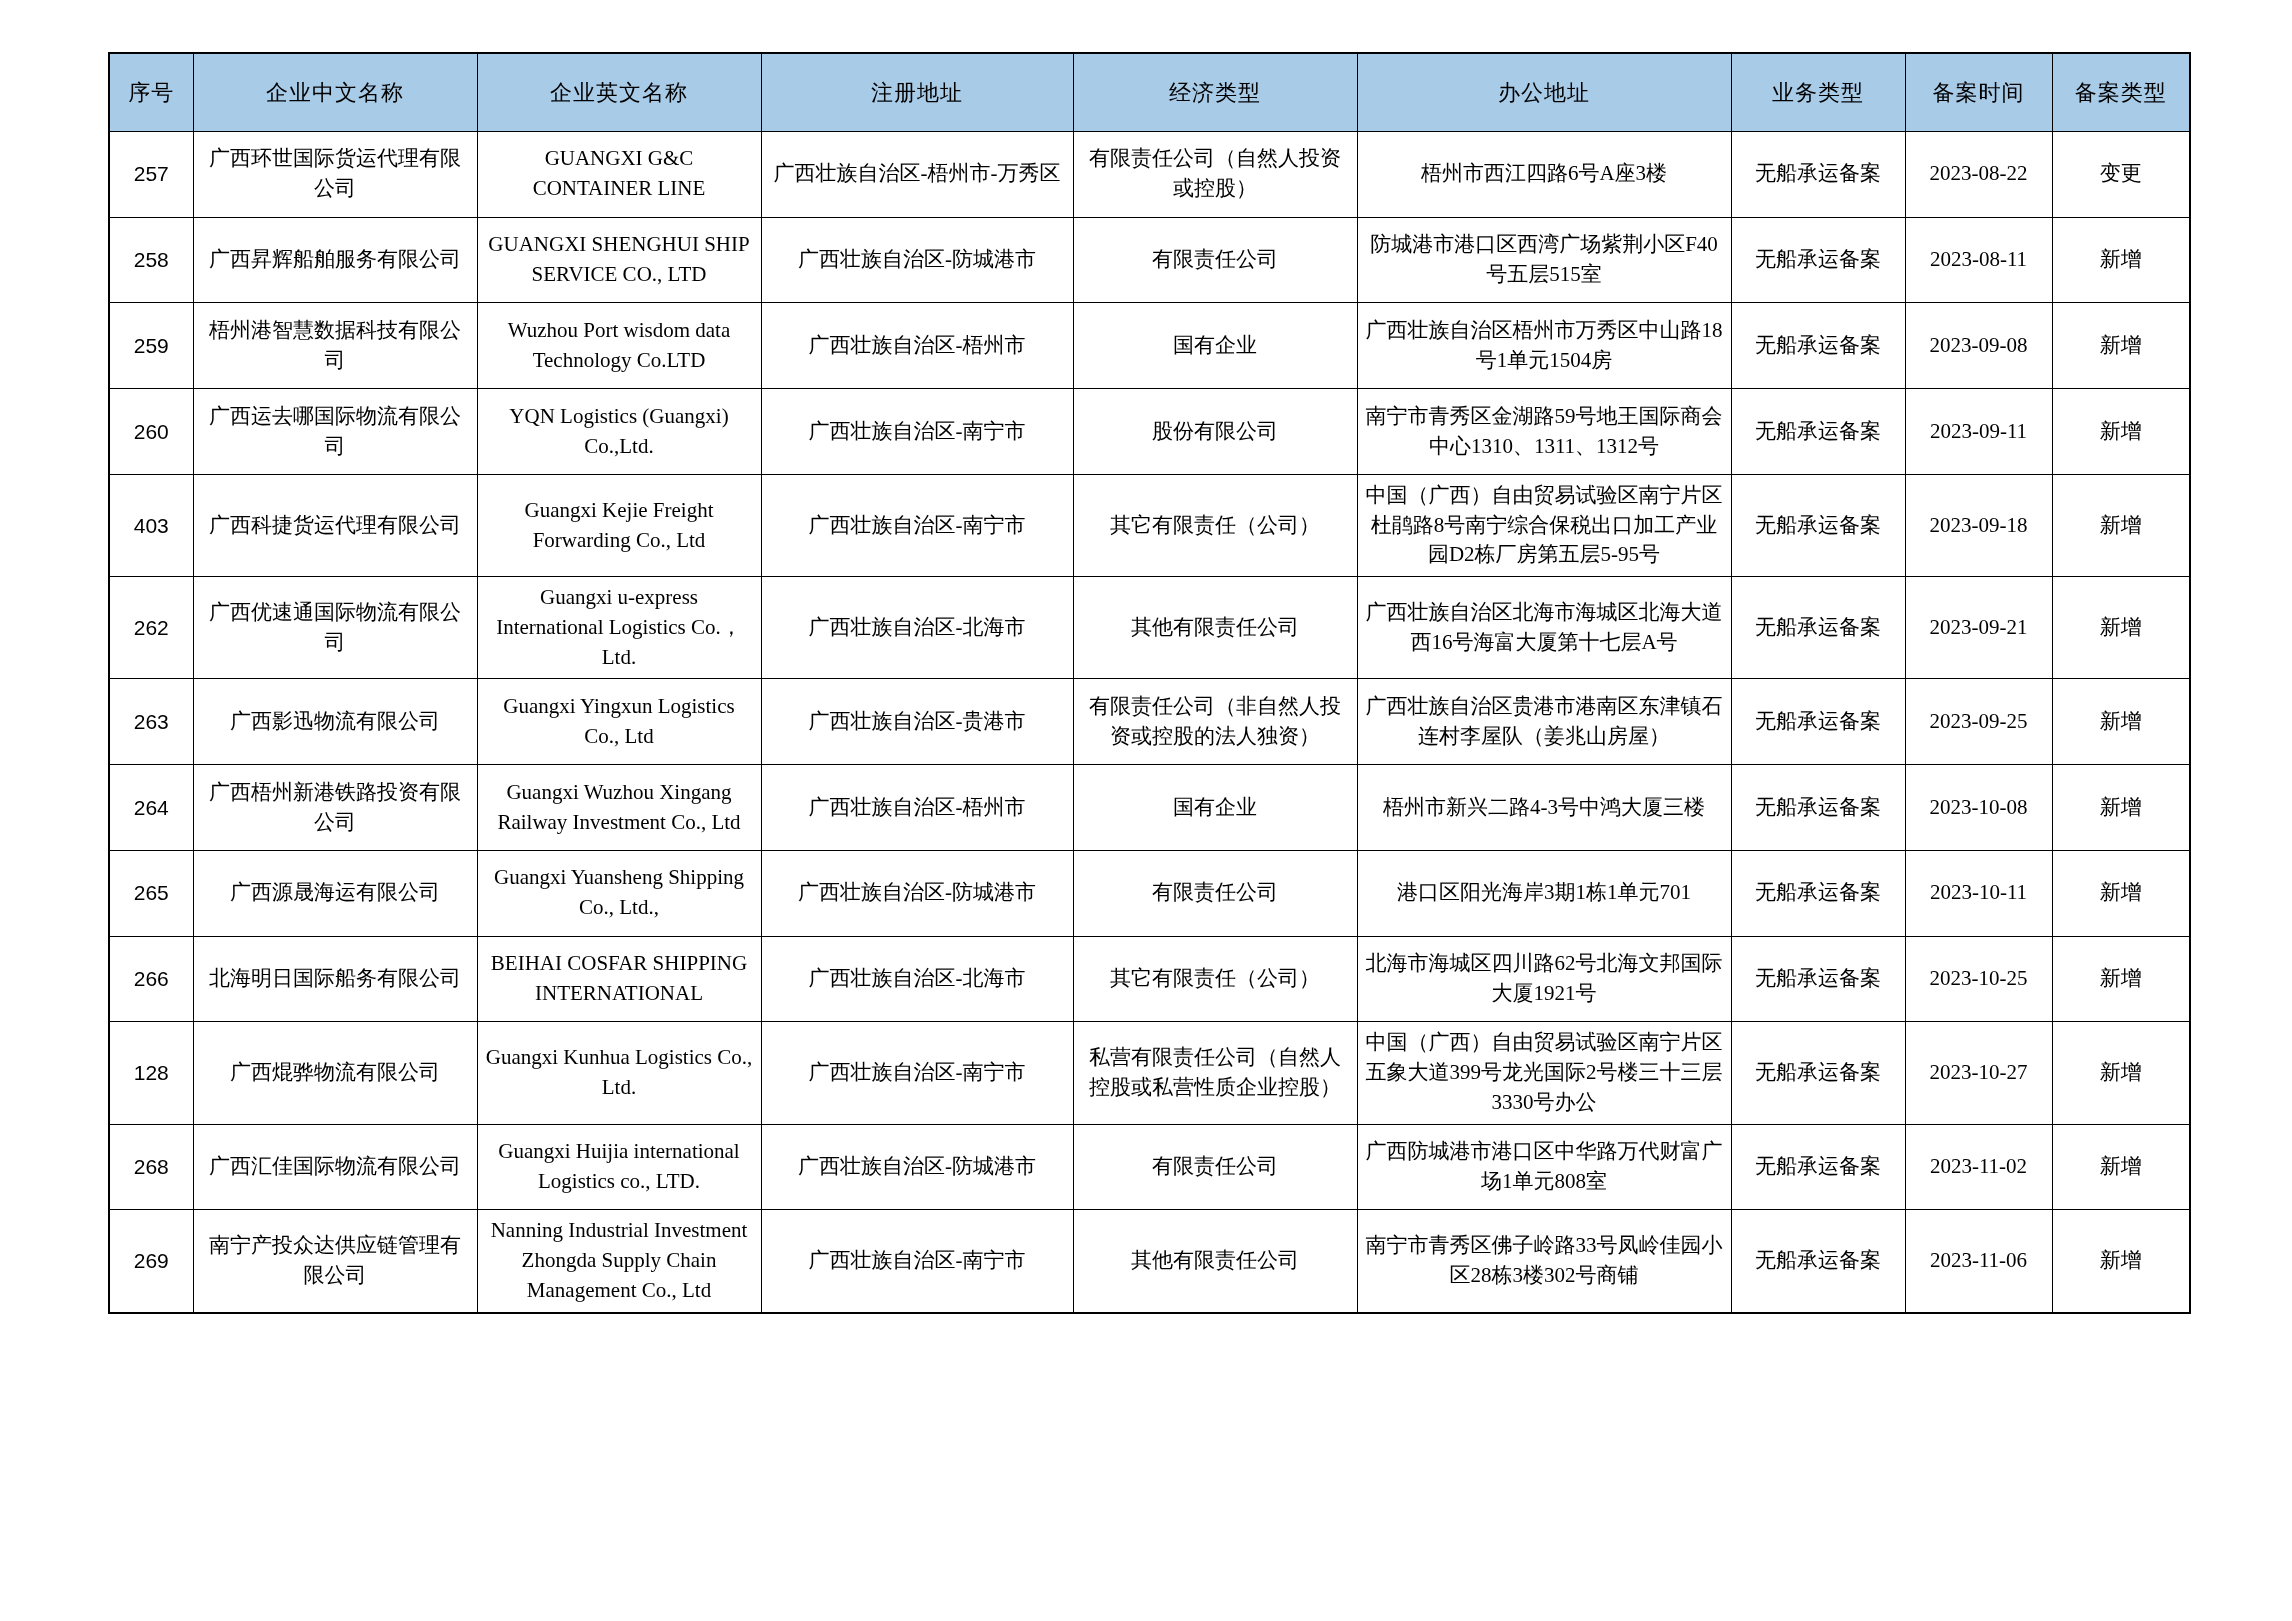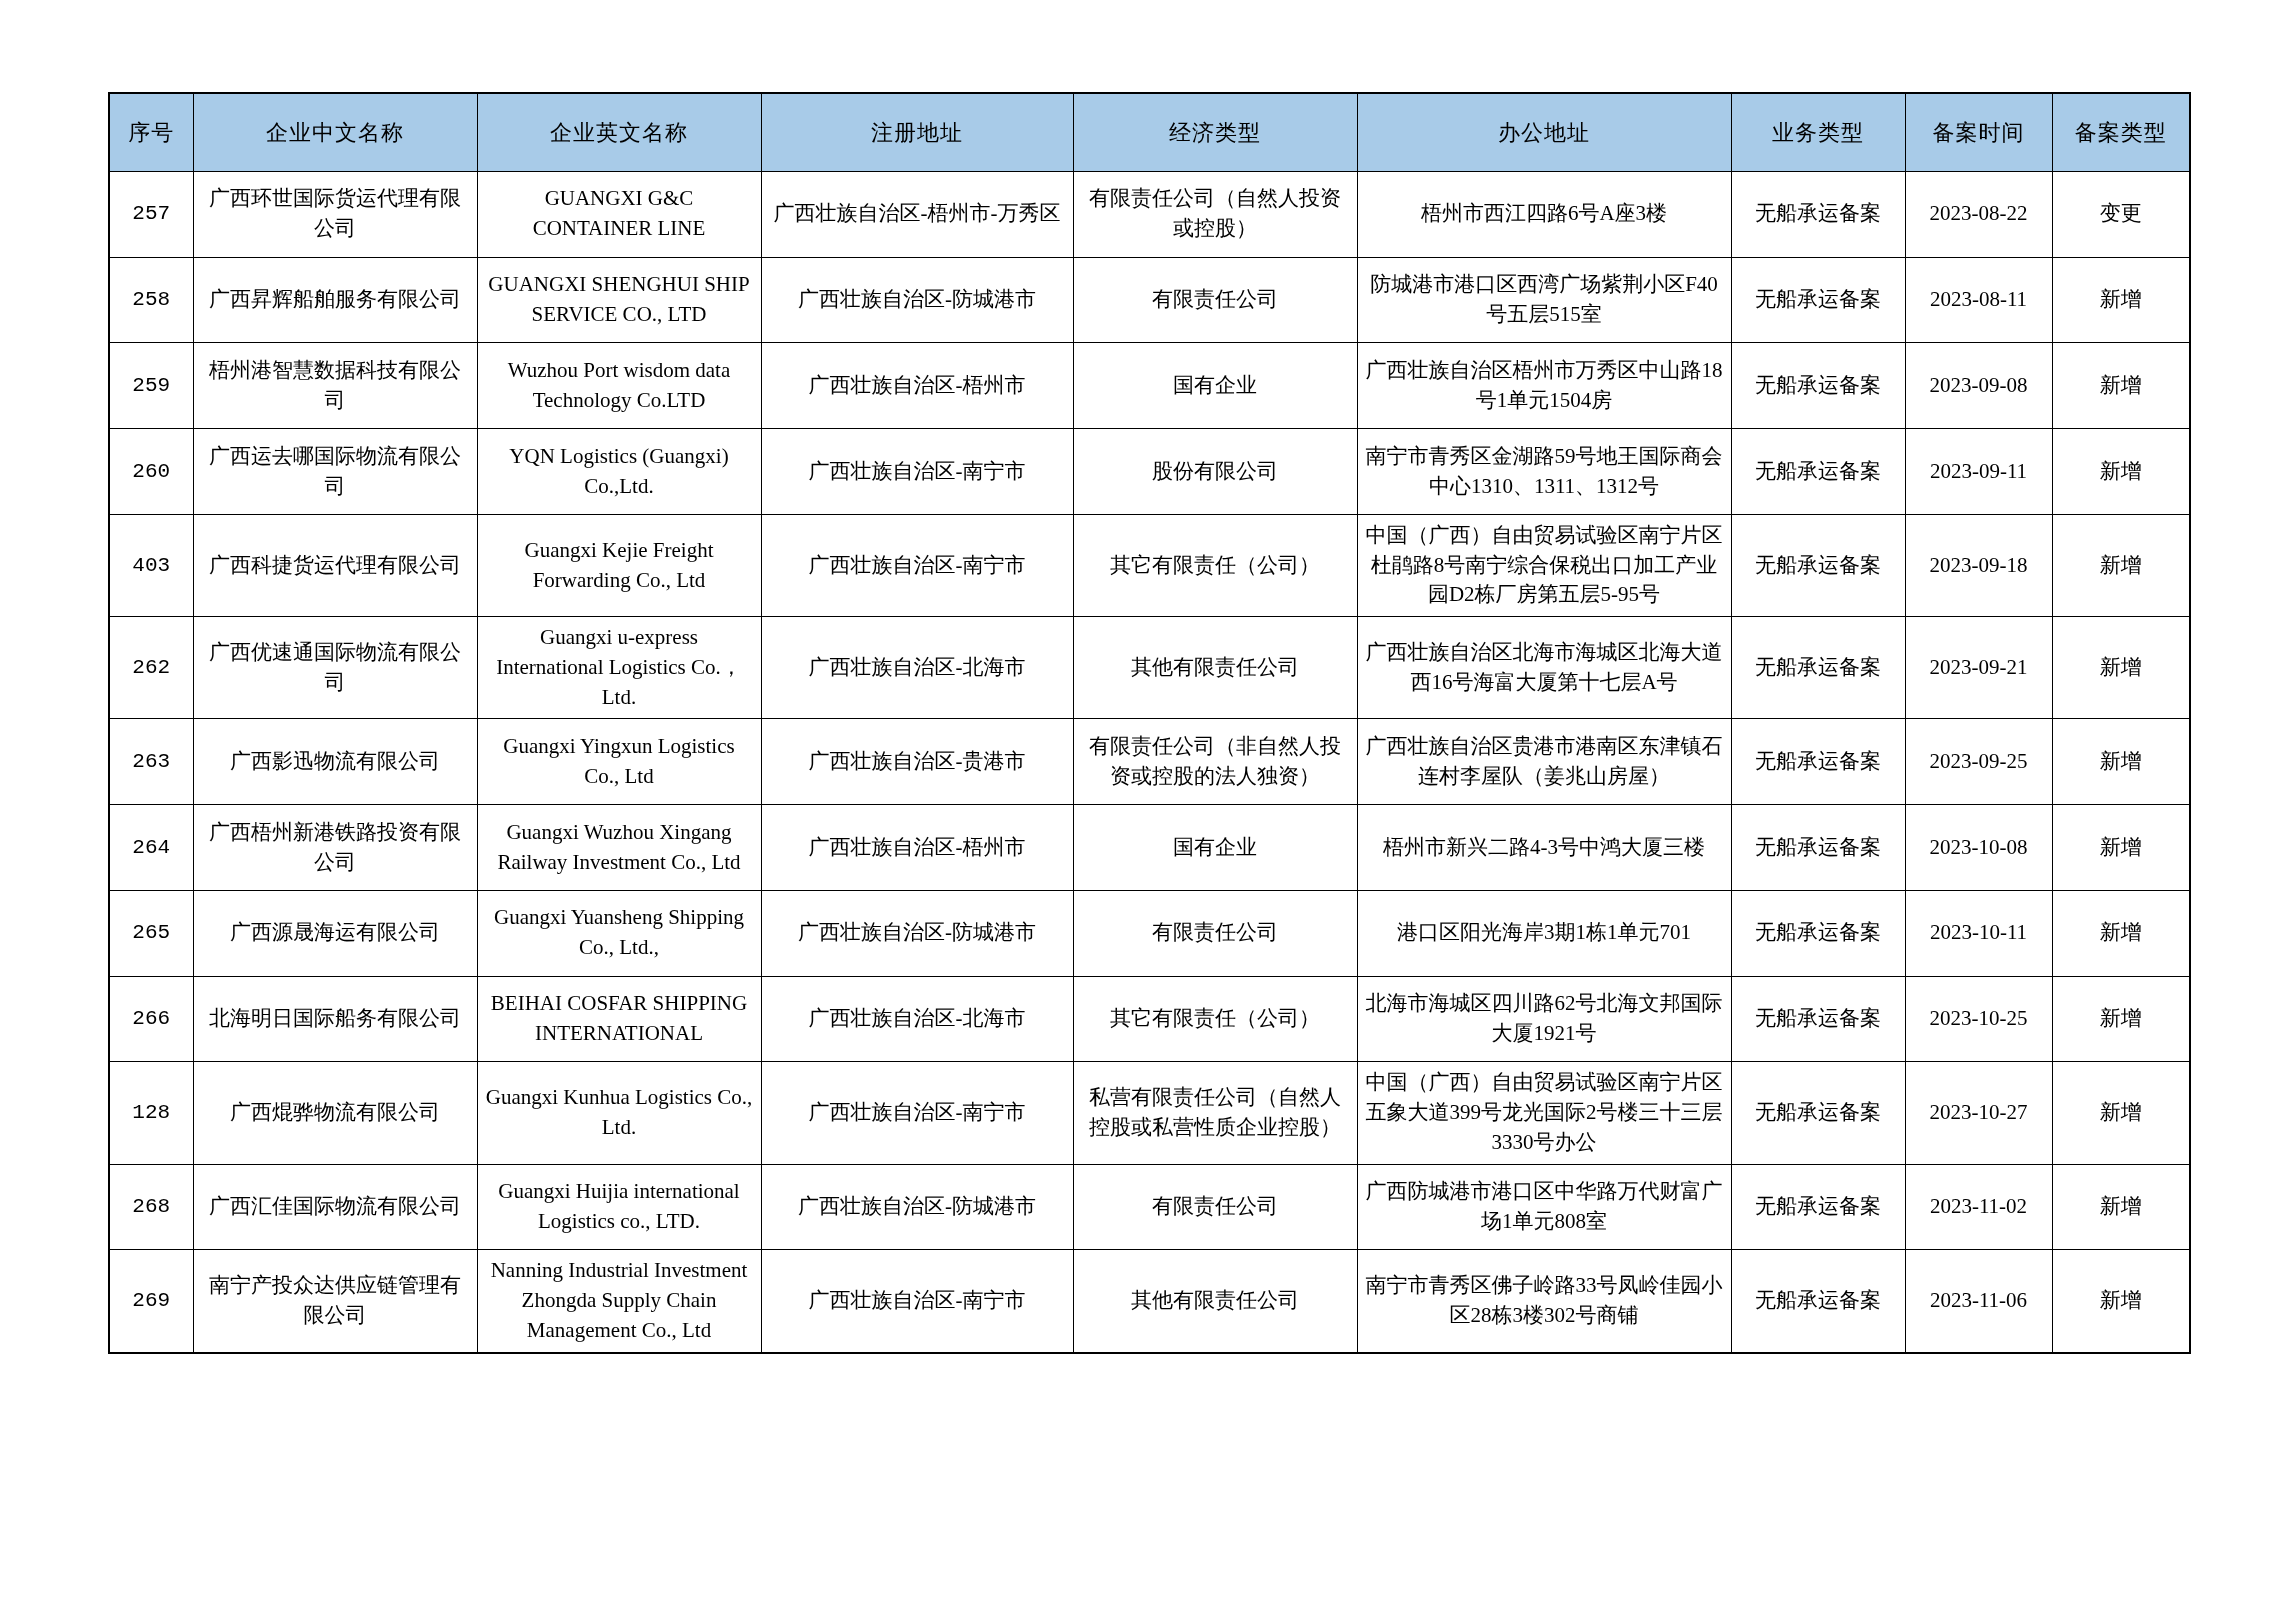--- a/index.html
+++ b/index.html
@@ -12,21 +12,21 @@
     height: 1621px;
     font-family: "Liberation Serif", serif;
     color: #000000;
     overflow: hidden;
   }
   .page {
     position: relative;
     width: 2293px;
     height: 1621px;
     box-sizing: border-box;
-    padding: 92px 0 0 108px;
+    padding: 52px 0 0 108px;
   }
   table.reg-table {
     border-collapse: collapse;
     table-layout: fixed;
     width: 2083px;
     border: 2px solid #000;
   }
   table.reg-table col.c0 { width: 84px; }
   table.reg-table col.c1 { width: 284px; }
   table.reg-table col.c2 { width: 284px; }
@@ -59,21 +59,21 @@
     height: 73px;
   }
   td.cjk, th.cjk {
     font-family: "Liberation Serif", "DejaVu Serif", serif;
   }
   td.en {
     font-family: Liberation Serif, serif;
     font-size: 20.6px;
   }
   td.idx {
-    font-family: Liberation Mono, monospace;
+    font-family: Liberation Sans, sans-serif;
     font-size: 21.6px;
   }
   td.date {
     font-family: "Liberation Serif", serif;
     font-size: 21px;
     white-space: nowrap;
   }
 </style>
 </head>
 <body>

